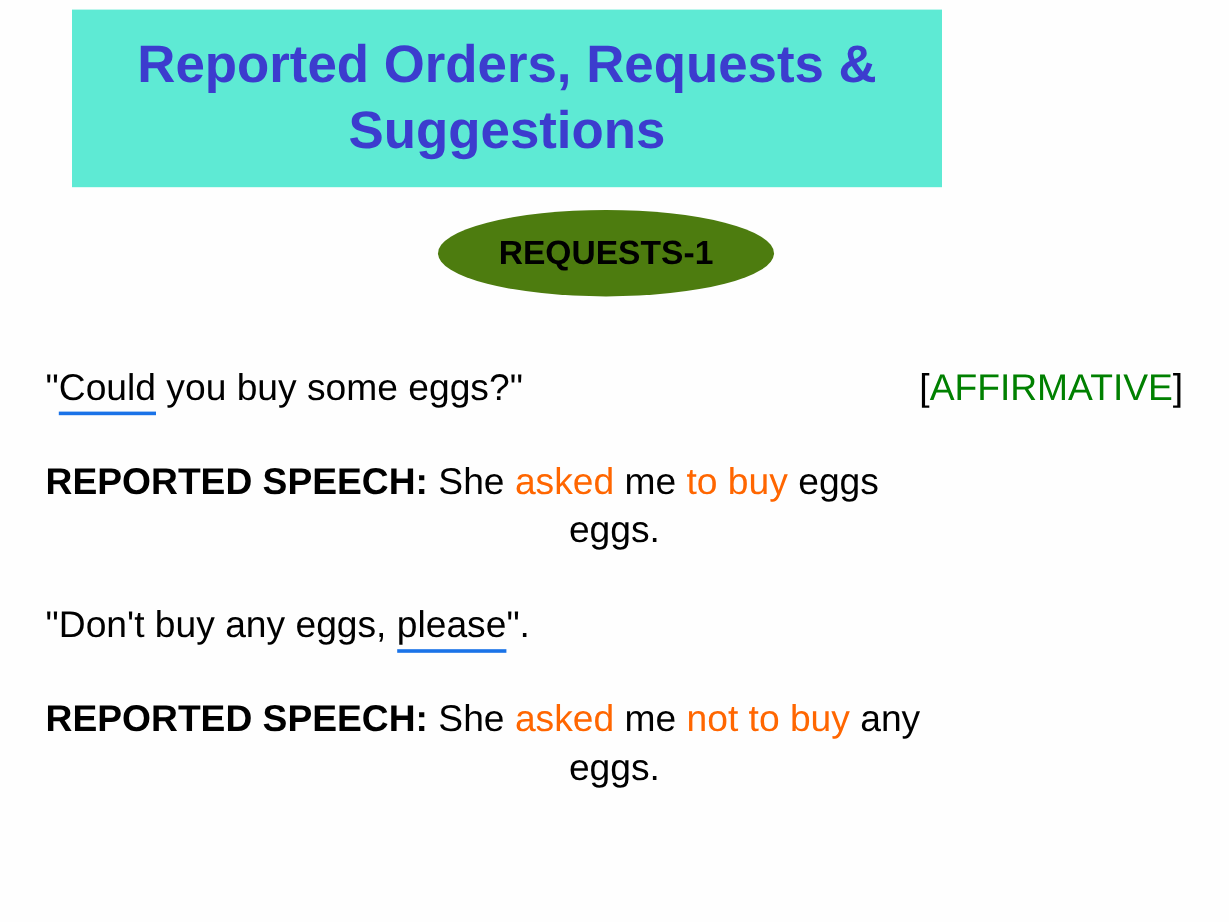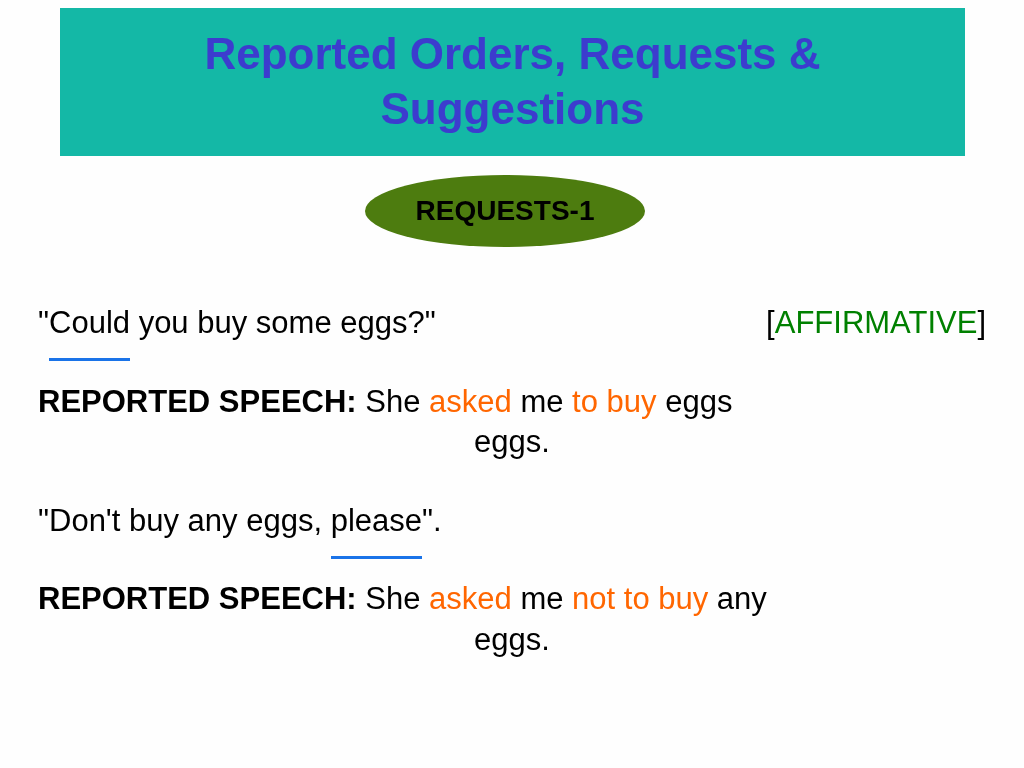--- a/index.html
+++ b/index.html
@@ -11,22 +11,22 @@
       width: 1024px;
       height: 768px;
       background: #fefefe;
       font-family: Arial, Helvetica, sans-serif;
       position: relative;
     }
     .title-box {
       position: absolute;
       top: 8px;
       left: 60px;
-      width: 905px;
-      background: #14b8a6;
+      width: 725px;
+      background: #5eead4;
       padding: 18px 20px 20px 20px;
     }
     .title-text {
       color: #3c3cce;
       font-size: 44px;
       font-weight: bold;
       text-align: center;
       line-height: 1.25;
     }
     .subtitle-oval {
@@ -56,21 +56,21 @@
       color: #000000;
       line-height: 1.5;
     }
     .line-row {
       display: flex;
       justify-content: space-between;
       align-items: baseline;
     }
     .underline-blue {
       border-bottom: 3px solid #1a73e8;
-      padding-bottom: 18px;
+      padding-bottom: 3px;
     }
     .green-tag {
       color: #008000;
     }
     .bold {
       font-weight: bold;
     }
     .orange {
       color: #ff6600;
       font-weight: normal;

